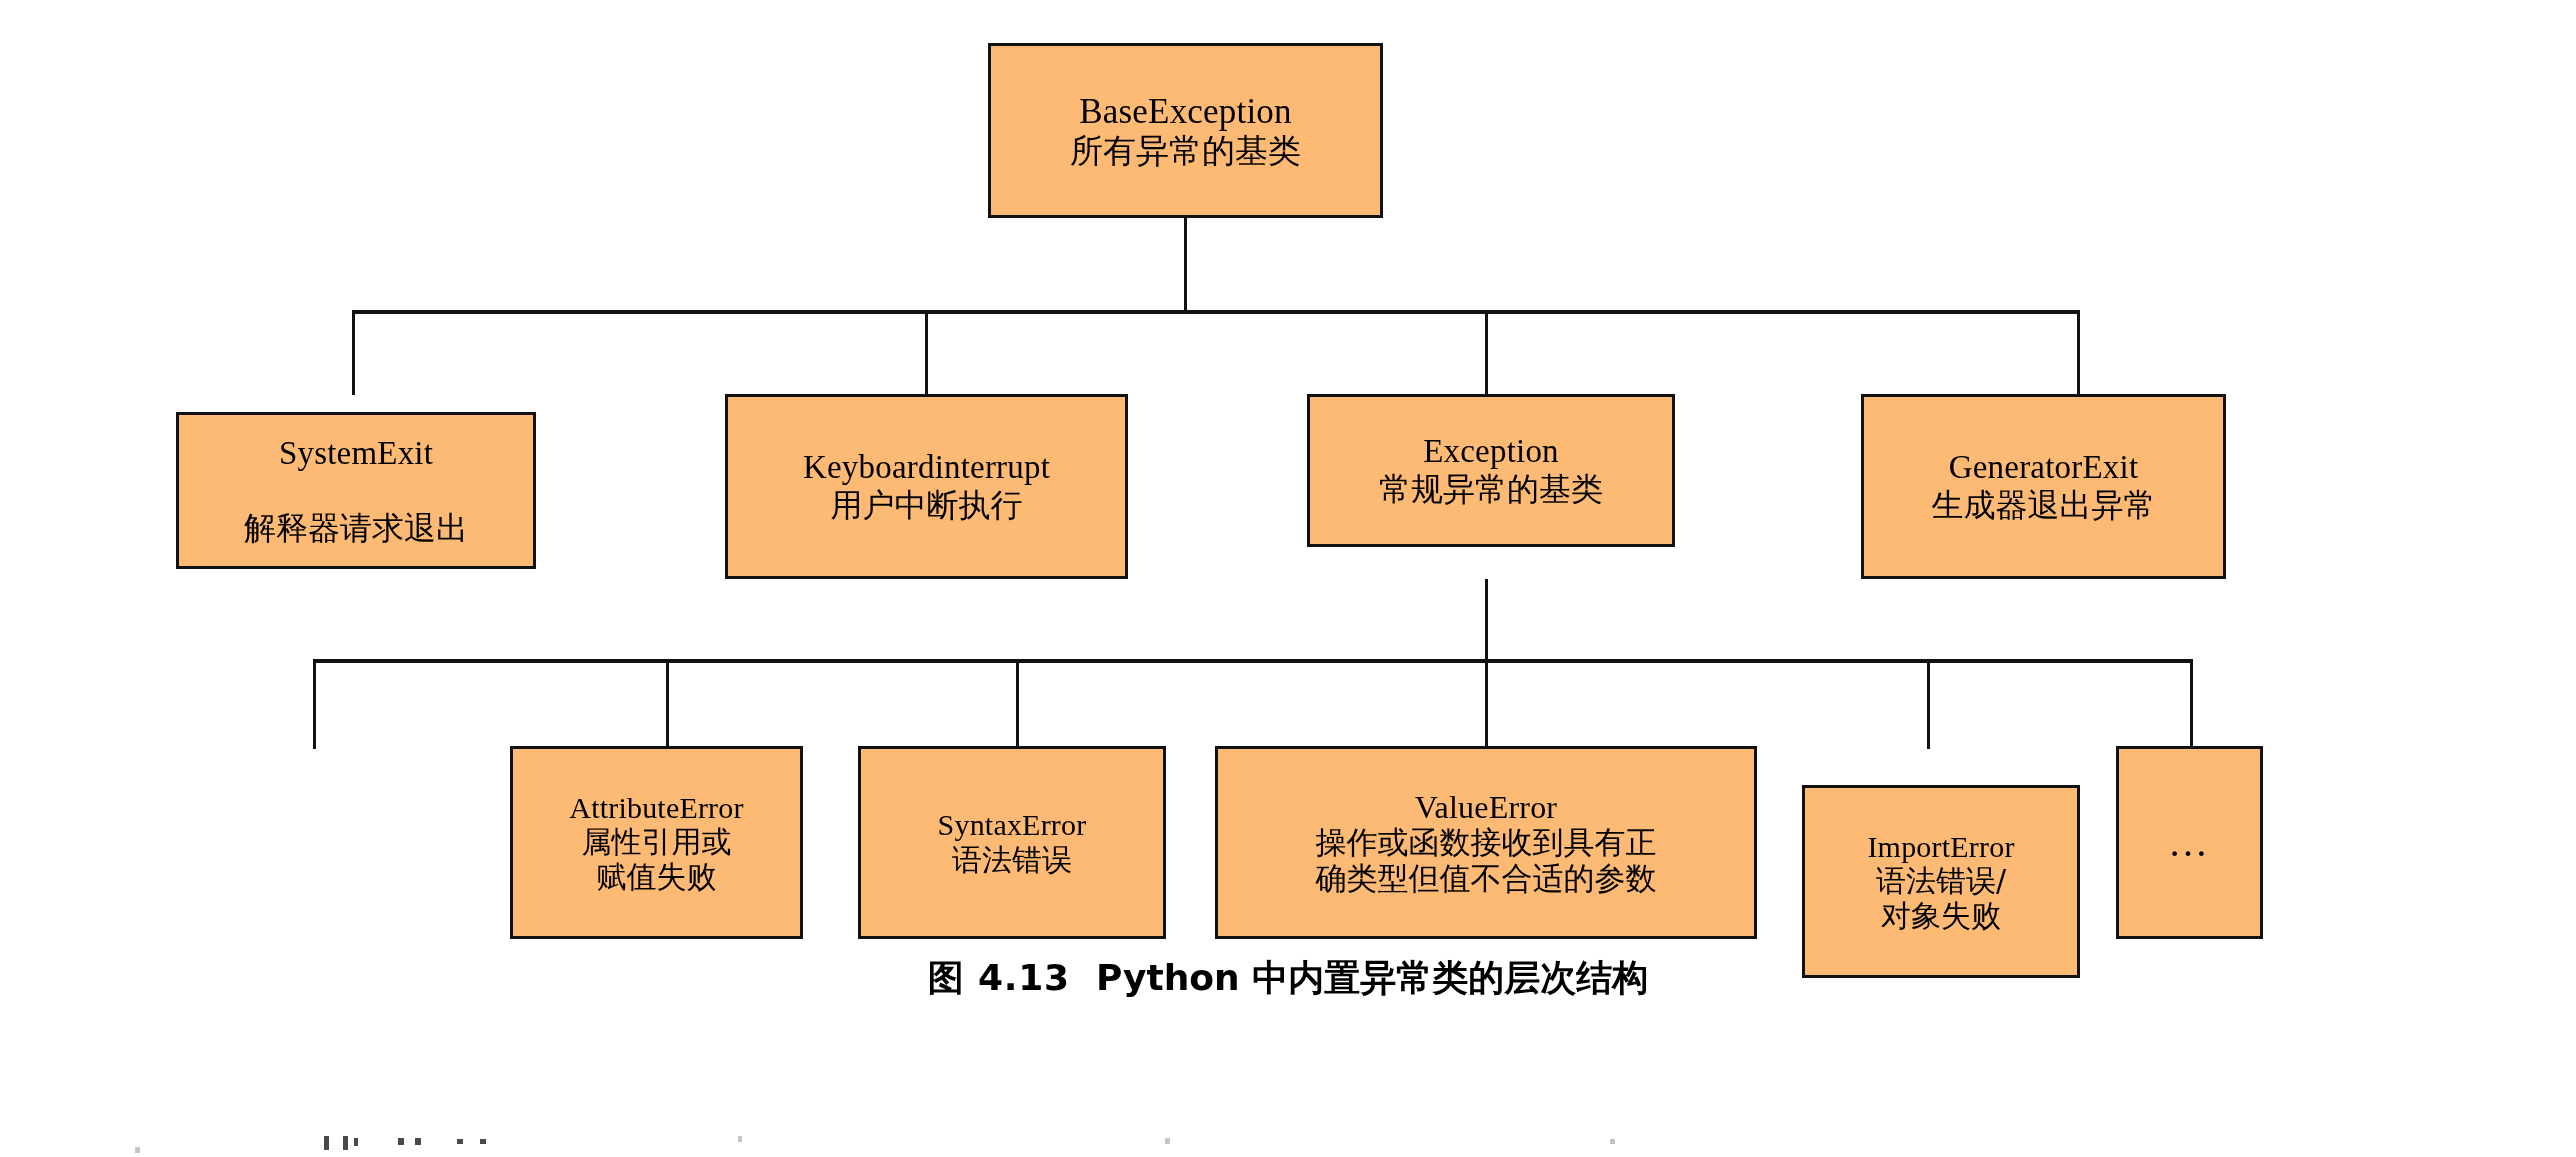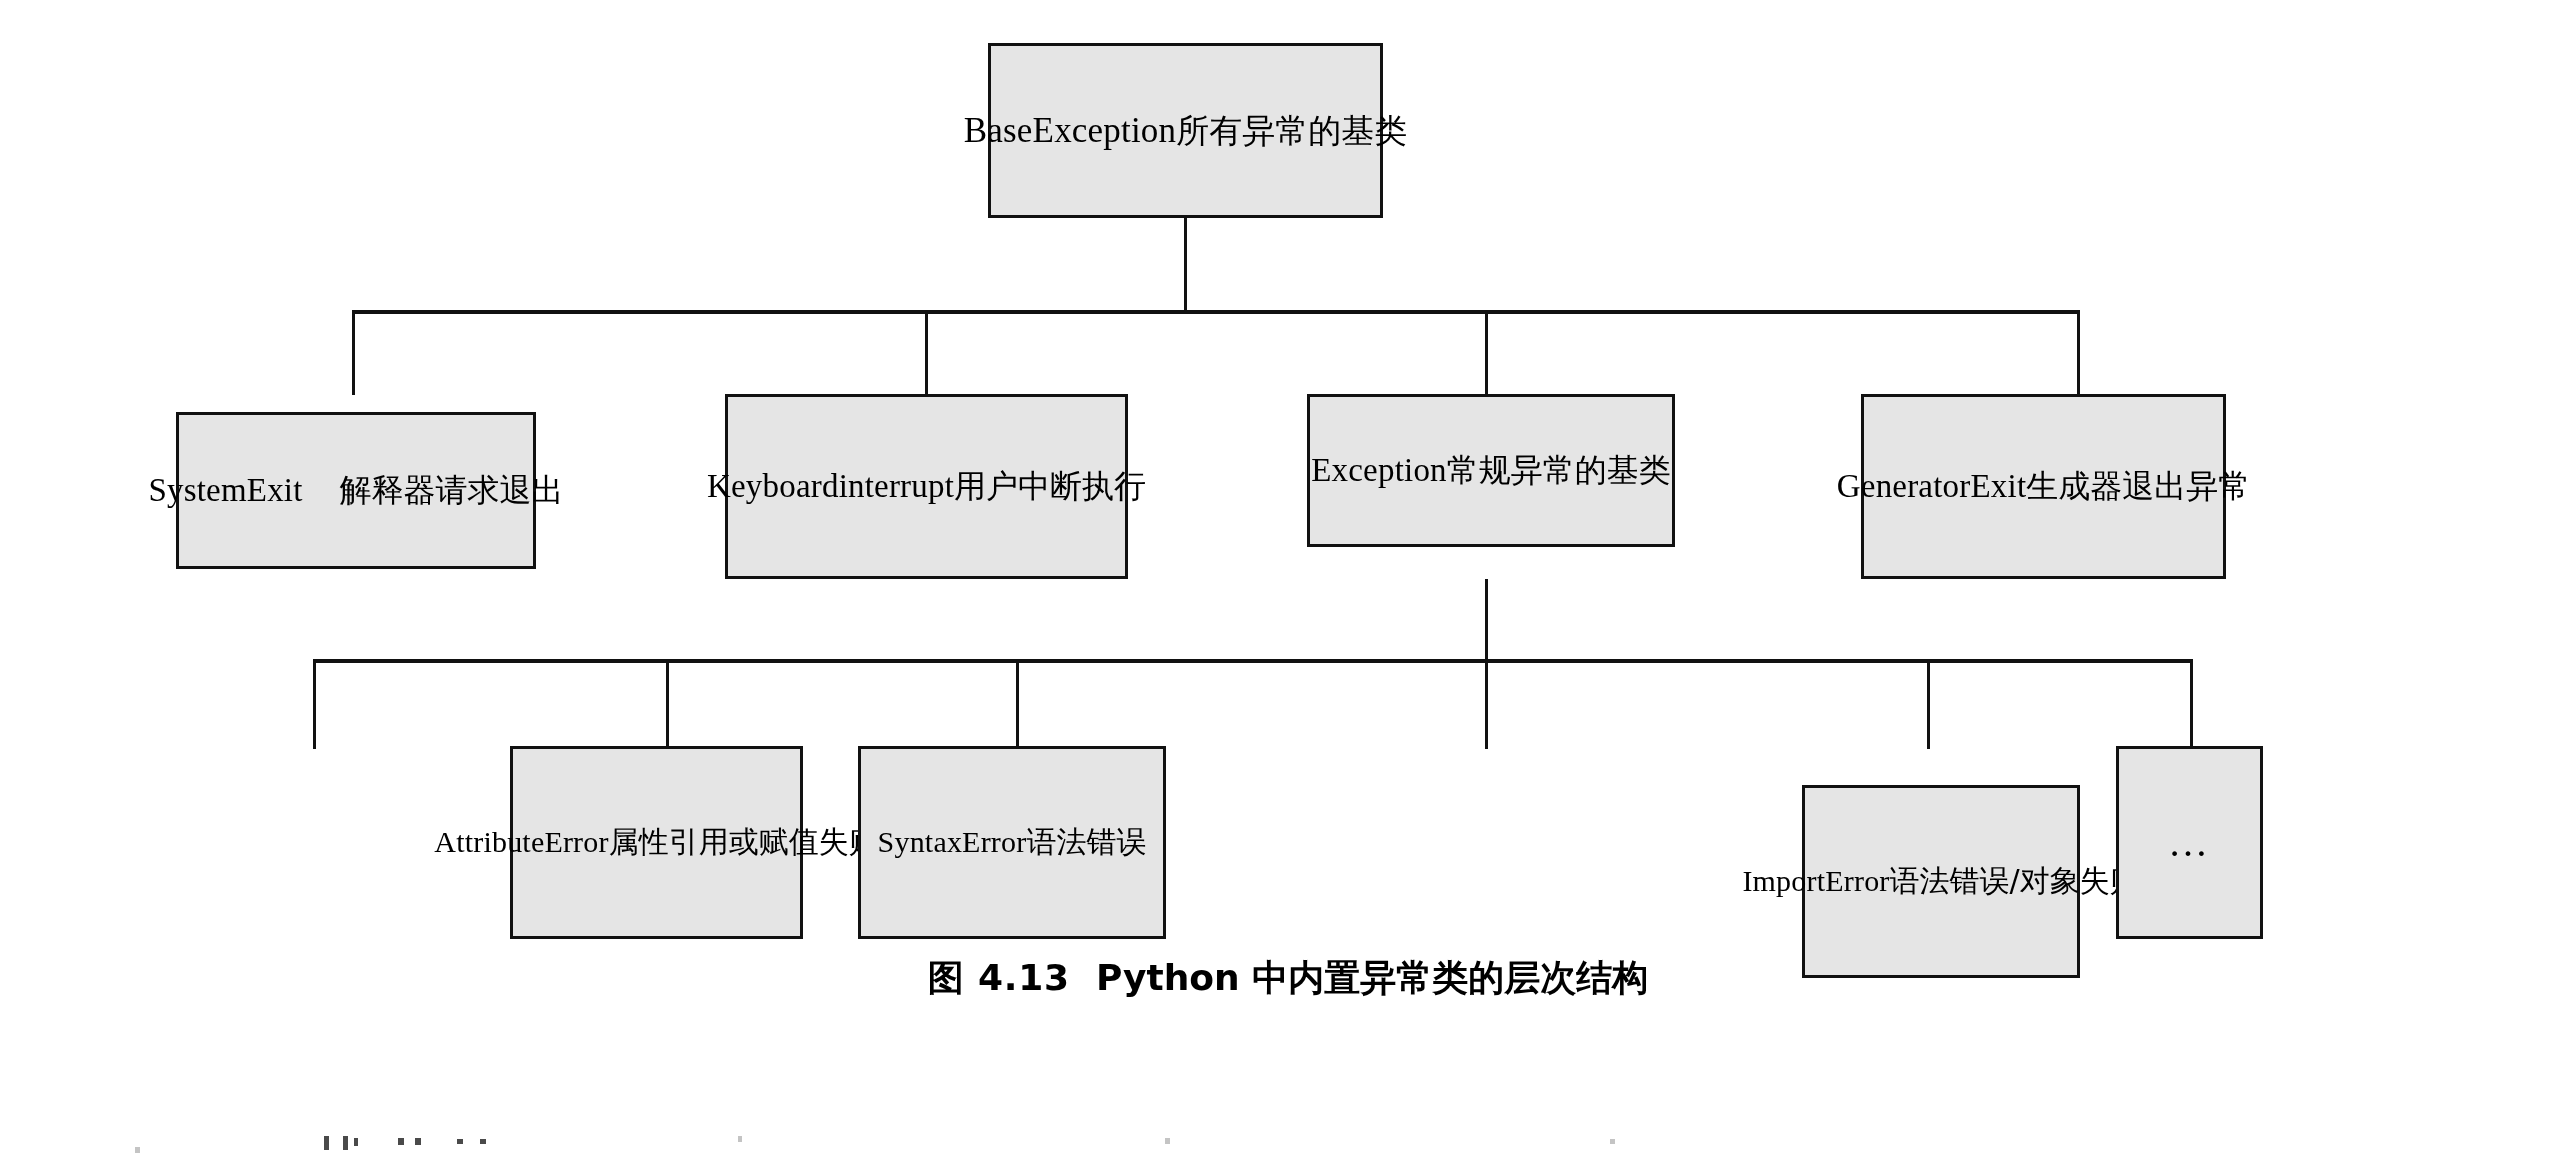--- a/index.html
+++ b/index.html
@@ -17,22 +17,23 @@
     height: 1158px;
     background: #ffffff;
     overflow: hidden;
   }
 
   
   .node {
     position: absolute;
     box-sizing: border-box;
     border: 3px solid #111111;
-    background: #e5e5e5;
+    background: #fdba74;
     display: flex;
+    flex-direction: column;
     align-items: center;
     justify-content: center;
     text-align: center;
     line-height: 1.14;
     color: #000000;
     padding: 0 4.6px;
   }
   .node .en {
     font-family: "Liberation Serif", "DejaVu Serif", serif;
     font-weight: 400;
@@ -148,20 +149,25 @@
     <span class="en">AttributeError</span>
     <span class="cn">属性引用或</span>
     <span class="cn">赋值失败</span>
   </div>
 
   <div class="node r3" style="left:858px; top:746px; width:308px; height:193px;">
     <span class="en">SyntaxError</span>
     <span class="cn">语法错误</span>
   </div>
 
+  <div class="node r3 wide" style="left:1215px; top:746px; width:542px; height:193px;">
+    <span class="en">ValueError</span>
+    <span class="cn">操作或函数接收到具有正</span>
+    <span class="cn">确类型但值不合适的参数</span>
+  </div>
 
   <div class="node r3" style="left:1802px; top:785px; width:278px; height:193px;">
     <span class="en">ImportError</span>
     <span class="cn">语法错误/</span>
     <span class="cn">对象失败</span>
   </div>
 
   <div class="node r3 ellipsis-node" style="left:2116px; top:746px; width:147px; height:193px;">
     <span class="en">…</span>
   </div>

